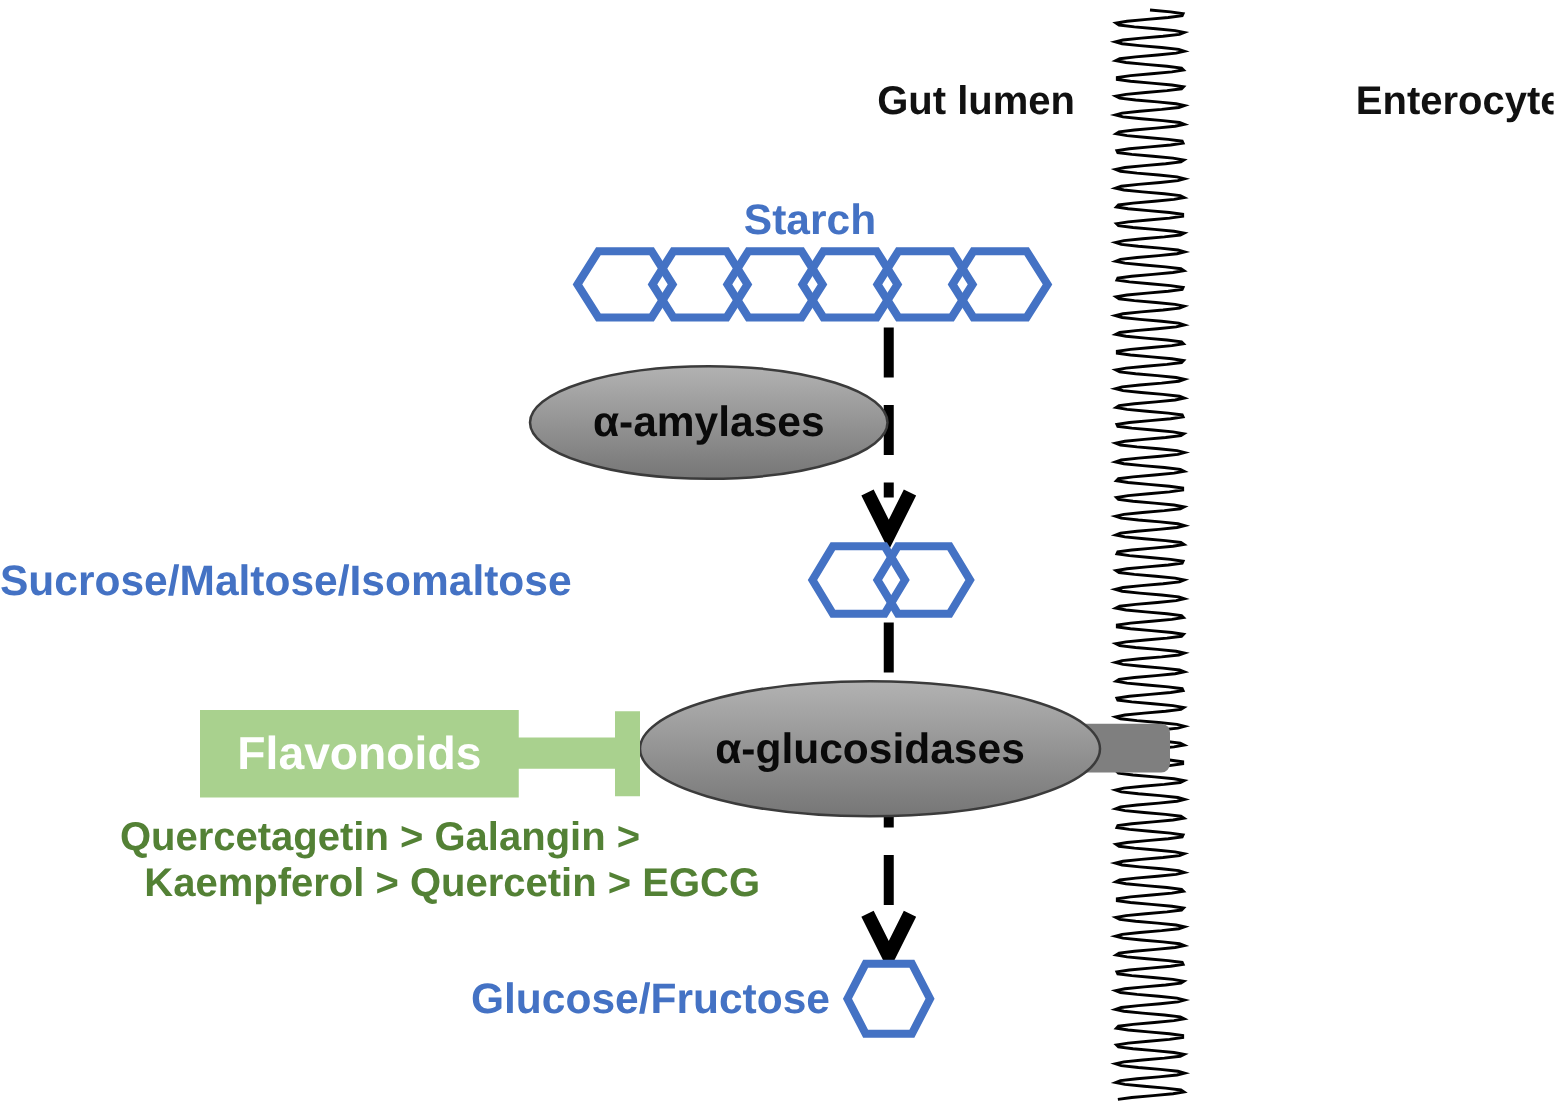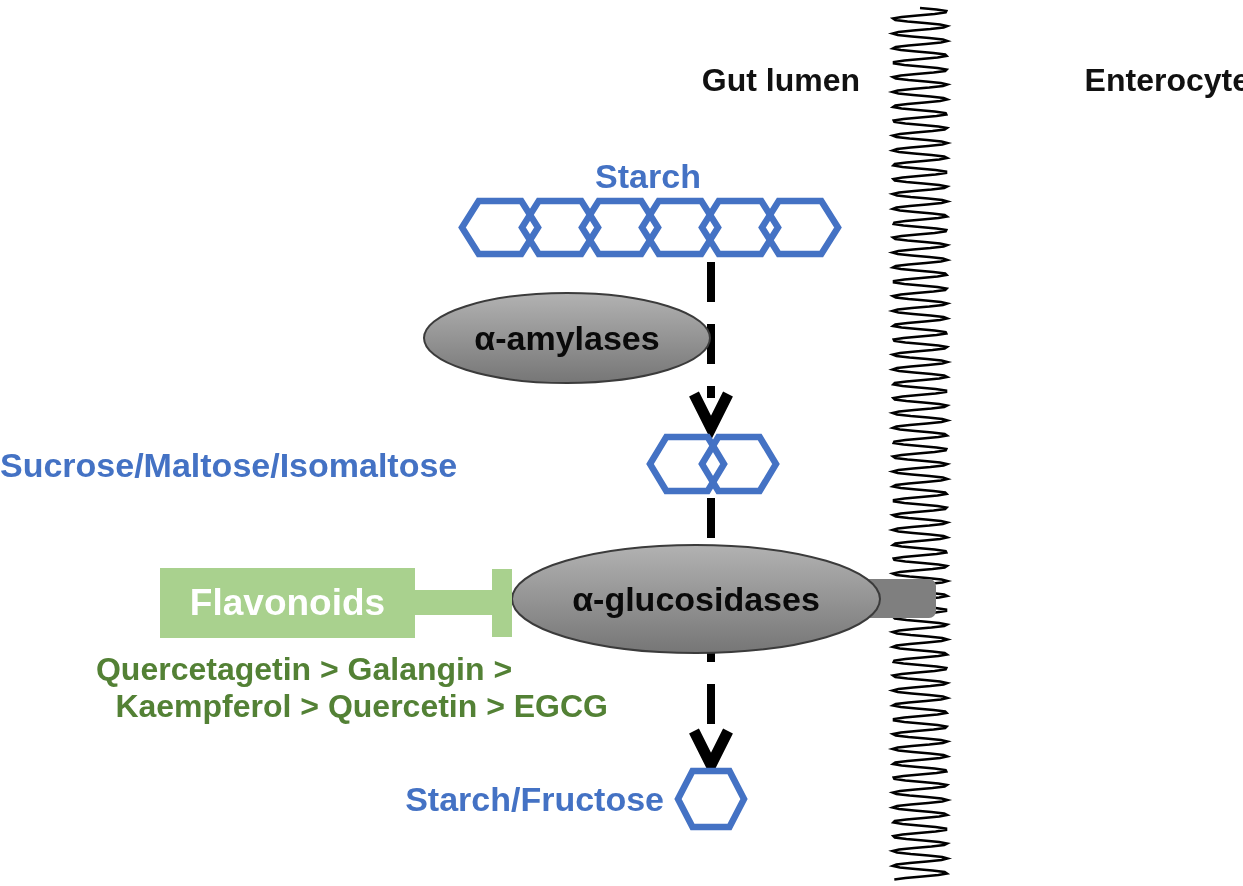--- a/index.html
+++ b/index.html
@@ -77,21 +77,21 @@
     <g id="monosaccharide" class="hex hex-solo">
         <polygon points="678.0,799.0 692.5,771.0 729.5,771.0 744.0,799.0 729.5,827.0 692.5,827.0"></polygon>
       </g>
   </svg>
 
   <div class="label compartment" style="left:560px;top:62px;width:300px;">Gut lumen</div>
   <div class="label compartment" style="left:950px;top:62px;width:300px;">Enterocyte</div>
 
   <div class="label sugar" style="left:548px;top:157px;width:200px;text-align:center;">Starch</div>
   <div class="label sugar" style="left:0px;top:446px;width:640px;text-align:left;">Sucrose/Maltose/Isomaltose</div>
-  <div class="label sugar" style="left:0px;top:780px;width:664px;text-align:right;">Starch/Fructose</div>
+  <div class="label sugar" style="left:0px;top:780px;width:664px;text-align:right;">Glucose/Fructose</div>
 
   <div class="label enzyme-label" style="left:516px;top:580px;width:360px;">α-glucosidases</div>
   <div class="label enzyme-label" style="left:427px;top:319px;width:280px;">α-amylases</div>
 
   <div class="flav-box">
     <span class="flav-text">Flavonoids</span>
   </div>
   <div class="label potency" style="left:0px;top:639px;width:608px;margin-top:12px;">Quercetagetin &gt; Galangin &gt;</div>
   <div class="label potency" style="left:0px;top:688px;width:608px;text-align:right;">Kaempferol &gt; Quercetin &gt; EGCG</div>
 

